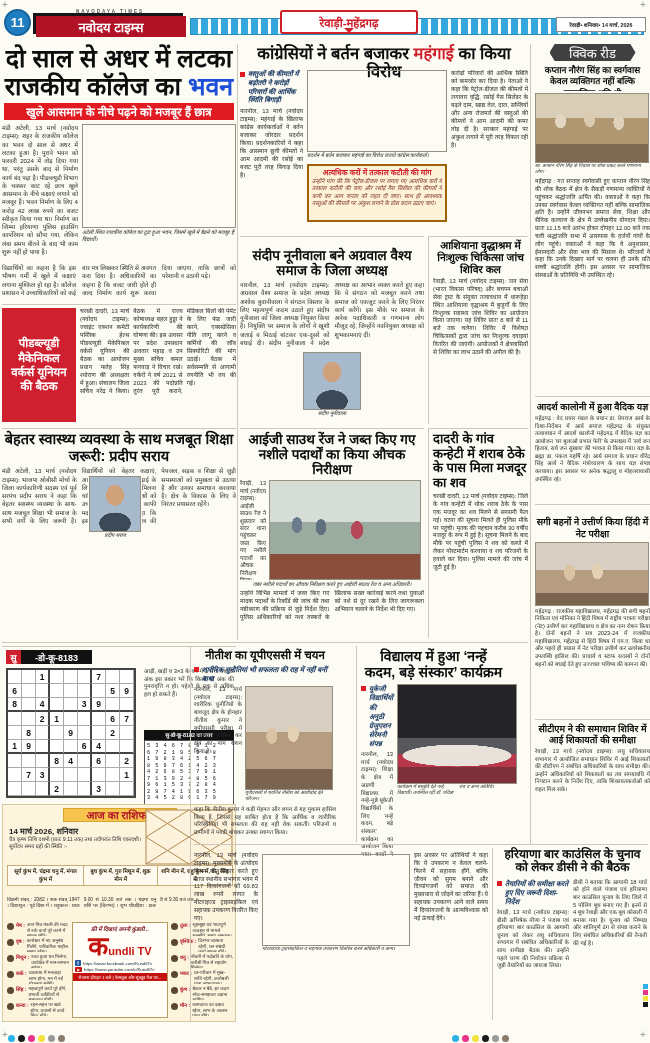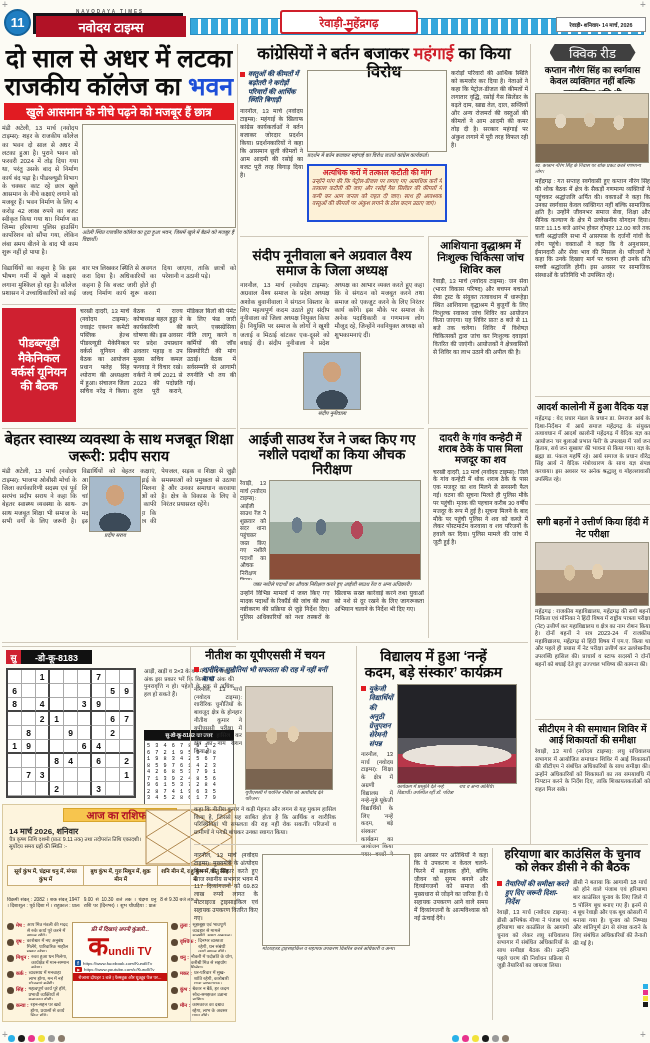--- a/index.html
+++ b/index.html
@@ -76,21 +76,21 @@
 .sign{display:flex;gap:2px;margin-bottom:2px;height:14px;overflow:hidden}
 .sicon{width:7px;height:7px;border-radius:50%;background:#5a4632;flex:none;margin-top:1px}
 .sname{font-weight:bold;color:#b11226;font-size:5px;flex:none}
 .stext{font-size:4.6px;line-height:1.2;color:#333}
 #kundli-ad{border:1px solid #b99b62;background:#fffdf6;overflow:hidden}
 .adurl{display:flex;gap:2px;align-items:center;font-size:4.4px;color:#123;margin:1px 2px}
 .fbic{width:6px;height:6px;background:#1a57a0;color:#fff;font-size:4.5px;font-weight:bold;display:flex;align-items:center;justify-content:center;border-radius:1px;flex:none}
 .ytic{width:7px;height:5px;background:#c4120f;color:#fff;font-size:3.5px;display:flex;align-items:center;justify-content:center;border-radius:1px;flex:none}
 #adbar{background:#c4120f;color:#fff;font-size:4.4px;text-align:center;padding:1px 0}
 
-#cong-box{border:2px solid #1d4ed8;background:#fdf1d7;padding:2px 3px}
+#cong-box{border:2px solid #a16207;background:#fdf1d7;padding:2px 3px}
 #cong-box .t{color:#cf1f2a;font-weight:bold;font-size:7.6px;text-align:center;line-height:1.2}
 #cong-box .b{font-size:5.6px;font-style:italic;color:#7a3020;text-align:justify;line-height:1.3;margin-top:1px}
 
 #qr-badge{background:#404040;color:#fff;font-weight:normal;font-size:13px;display:flex;align-items:center;justify-content:center;clip-path:polygon(6% 0,94% 0,100% 50%,94% 100%,6% 100%,0 50%)}
 .rc-hl{font-weight:bold;text-align:center;color:#0d0d0d}
 
 .acc-blue{color:#1d4ed8}
 .acc-red{color:#cf1f2a}
 .cmyksq{width:5px;height:5px;display:block;margin-bottom:1px}
 </style>
@@ -407,21 +407,21 @@
     <div class="hl" style="font-size:13.5px;text-align:center">आईजी साउथ रेंज ने जब्त किए गए नशीले पदार्थों का किया औचक निरीक्षण</div>
     <div style="display:flex;gap:3px;margin-top:3px">
       <div class="bd" style="width:26px;height:100px;font-size:5.6px">रेवाड़ी, 13 मार्च (नवोदय टाइम्स): आईजी साउथ रेंज ने शुक्रवार को सदर थाना पहुंचकर जब्त किए गए नशीले पदार्थों का औचक निरीक्षण किया।</div>
       <div class="ph ph-police" style="width:152px;height:100px"></div>
     </div>
     <div class="cap" style="margin-top:1px;text-align:center">जब्त नशीले पदार्थों का औचक निरीक्षण करते हुए आईजी साउथ रेंज व अन्य अधिकारी।</div>
     <div class="bd" style="margin-top:2px;height:40px;column-count:2;column-gap:5px;font-size:6px">उन्होंने विभिन्न मामलों में जब्त किए गए मादक पदार्थों के रिकॉर्ड की जांच की तथा नष्टीकरण की प्रक्रिया से जुड़े निर्देश दिए। पुलिस अधिकारियों को नशा तस्करों के खिलाफ सख्त कार्रवाई करने तथा युवाओं को नशे से दूर रखने के लिए जागरूकता अभियान चलाने के निर्देश भी दिए गए।</div>
   </div>
 
   <div class="abs hairT hairL" style="left:428px;top:428px;width:100px;height:210px;padding:3px 0 0 4px">
-    <div class="hl" style="font-size:10px;text-align:center">दादरी के गांव कन्हेटी में शराब ठेके के पास मिला मजदूर का शव</div>
+    <div class="hl" style="font-size:13px;text-align:left">दादरी के गांव कन्हेटी में शराब ठेके के पास मिला मजदूर का शव</div>
     <div class="bd" style="margin-top:3px;height:150px;font-size:5.9px">चरखी दादरी, 13 मार्च (नवोदय टाइम्स): जिले के गांव कन्हेटी में थोक शराब ठेके के पास एक मजदूर का शव मिलने से सनसनी फैल गई। घटना की सूचना मिलते ही पुलिस मौके पर पहुंची। मृतक की पहचान करीब 30 वर्षीय मजदूर के रूप में हुई है। सूचना मिलने के बाद मौके पर पहुंची पुलिस ने शव को कब्जे में लेकर पोस्टमार्टम करवाया व शव परिजनों के हवाले कर दिया। पुलिस मामले की जांच में जुटी हुई है।</div>
   </div>
 
   <div class="abs" style="left:194px;top:646px;width:142px;height:196px;padding-top:3px">
     <div class="hl" style="font-size:11.5px;text-align:center">नीतीश का यूपीएससी में चयन</div>
     <div class="blt" style="margin-top:3px">
         <span class="bsq"></span>
         <span class="btxt" style="font-size:7px">शारीरिक चुनौतियां भी सफलता की राह में नहीं बनीं बाधा</span>
       </div>
     <div style="display:flex;gap:3px;margin-top:3px">

